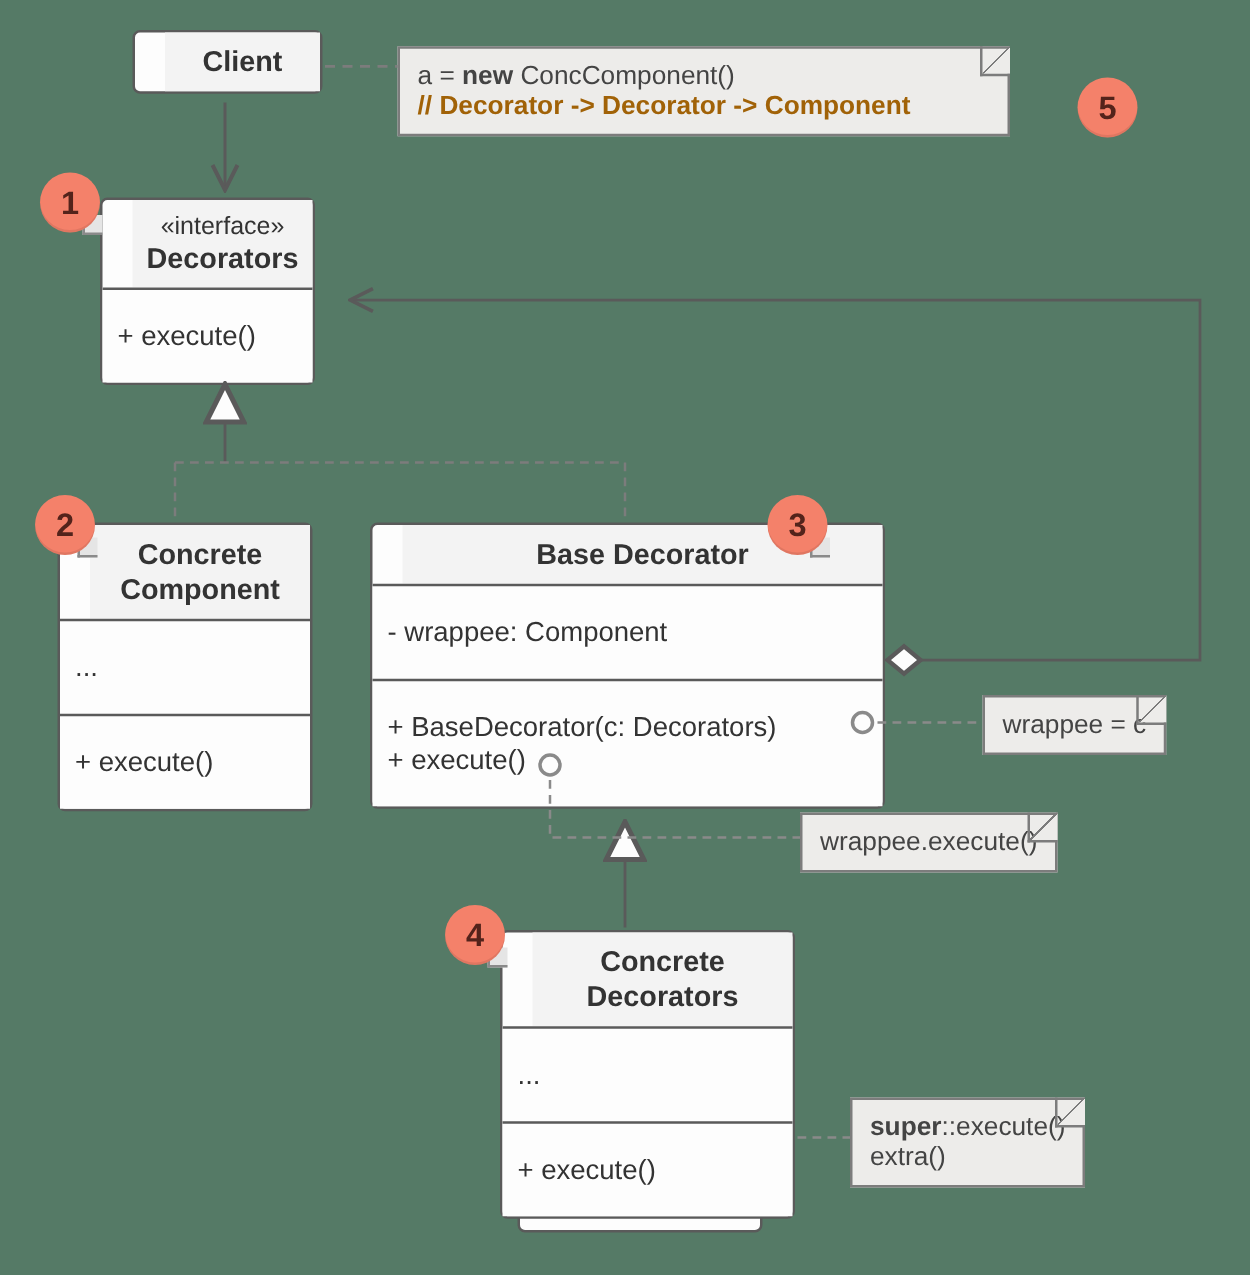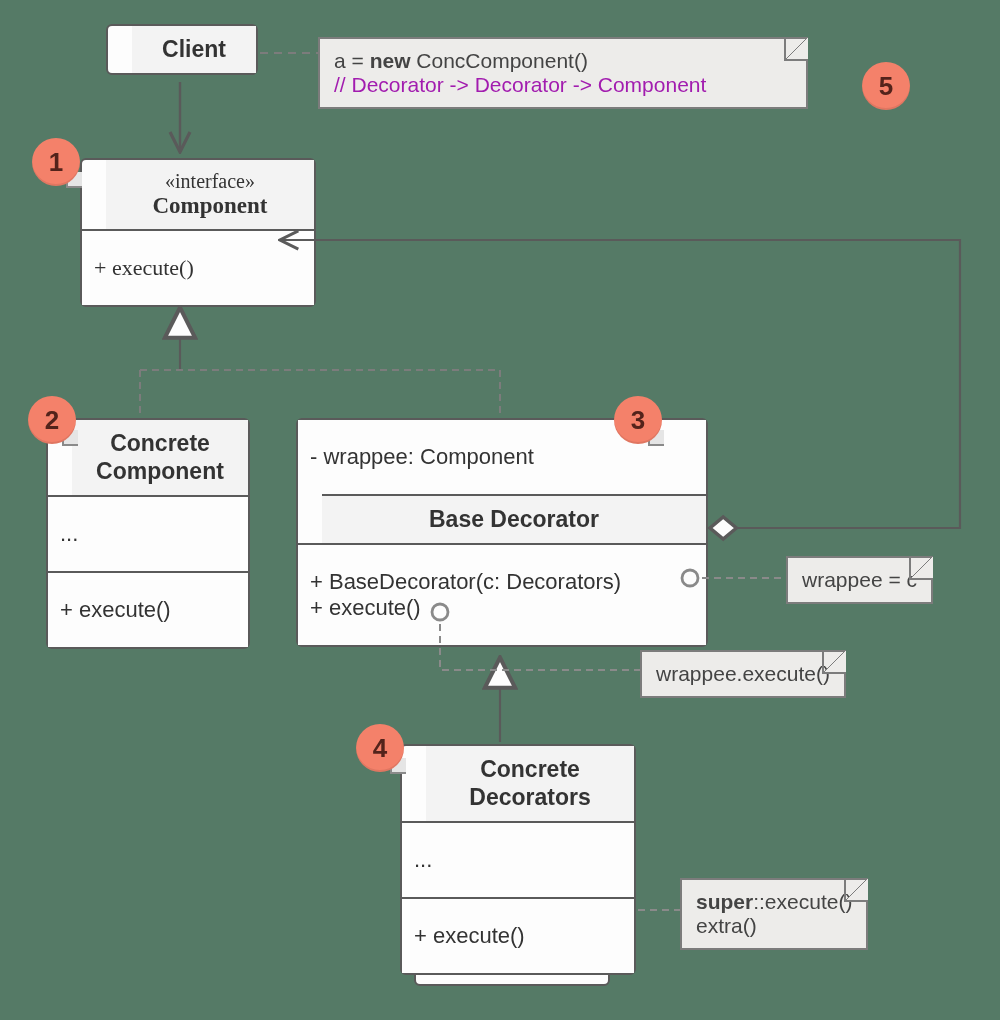--- a/index.html
+++ b/index.html
@@ -83,21 +83,21 @@
     pointer-events: none;
     z-index: 1;
   }
   .stack-shadow {
     position: absolute;
     background: #fdfdfd;
     border: 2px solid #5a5a5a;
     border-radius: 6px;
   }
   .kw { font-weight: 700; }
-  .cmt { color: #a21caf; }
+  .cmt { color: #a16207; font-weight: bold; }
 </style>
 </head>
 <body>
 
 <svg class="lines" viewBox="0 0 1000 1020">
   <defs>
     <marker id="arrow" viewBox="0 0 12 12" refX="11" refY="6" markerWidth="10" markerHeight="10" orient="auto-start-reverse">
       <path d="M1,1 L11,6 L1,11" fill="none" stroke="#5a5a5a" stroke-width="1.6"></path>
     </marker>
     <marker id="tri" viewBox="0 0 14 14" refX="12" refY="7" markerWidth="16" markerHeight="16" orient="auto-start-reverse">
@@ -138,41 +138,41 @@
   <div class="sec head bold">Client</div>
 </div>
 
 <div class="note" style="left:318px; top:18px; width:490px;margin-top:19px;">
   <div class="fold"></div>
   <div><span>a = </span><span class="kw">new</span><span> ConcComponent()</span></div>
   <div class="cmt">// Decorator -&gt; Decorator -&gt; Component</div>
 </div>
 <div class="badge" style="left:862px; top:62px;">5</div>
 
-<div class="box" style="left:80px; top:158px; width:236px;font-family:Liberation Serif, serif;">
+<div class="box" style="left:80px; top:158px; width:172px;">
   <div class="sec head">
     <span class="stereotype">«interface»</span>
-    <span style="font-weight:700">Component</span>
+    <span style="font-weight:700">Decorators</span>
   </div>
   <div class="sec">+ execute()</div>
 </div>
 <div class="badge" style="left:32px; top:138px;">1</div>
 <div class="dogear" style="left:66px; top:172px;"></div>
 
 <div class="box" style="left:46px; top:418px; width:204px;">
   <div class="sec head bold" style="line-height:1.2;">Concrete Component</div>
   <div class="sec">...</div>
   <div class="sec">+ execute()</div>
 </div>
 <div class="badge" style="left:28px; top:396px;">2</div>
 <div class="dogear" style="left:62px; top:430px;"></div>
 
 <div class="box" style="left:296px; top:418px; width:412px;">
+  <div class="sec head bold">Base Decorator</div>
   <div class="sec">- wrappee: Component</div>
-  <div class="sec head bold">Base Decorator</div>
   <div class="sec">
     <div>+ BaseDecorator(c: Decorators)</div>
     <div>+ execute()</div>
   </div>
 </div>
 <div class="badge" style="left:614px; top:396px;">3</div>
 <div class="dogear" style="left:648px; top:430px;"></div>
 
 <div class="note" style="left:786px; top:556px;">
   <div class="fold"></div>

